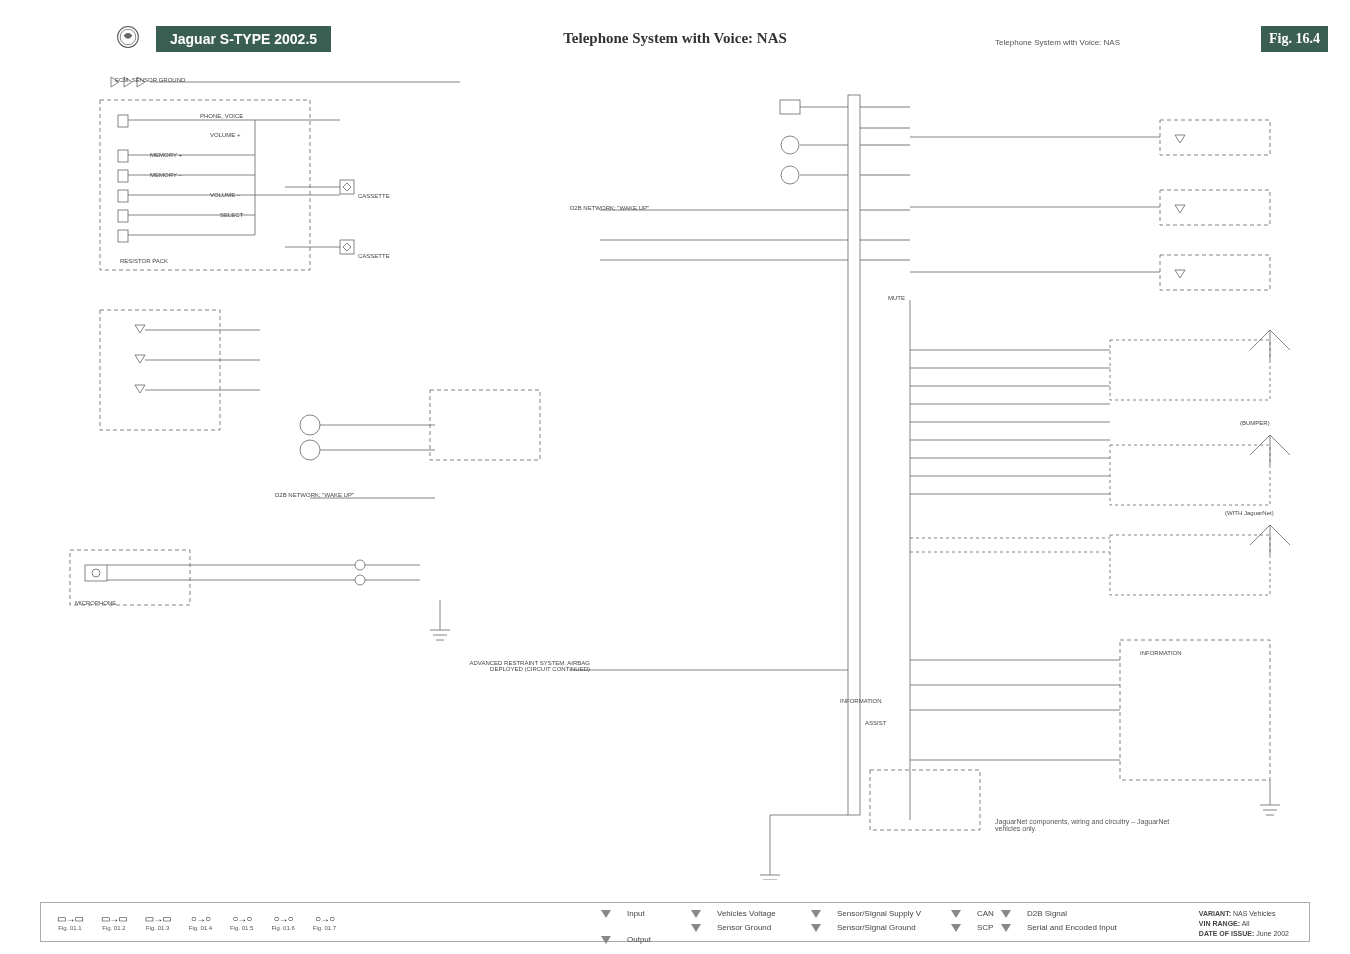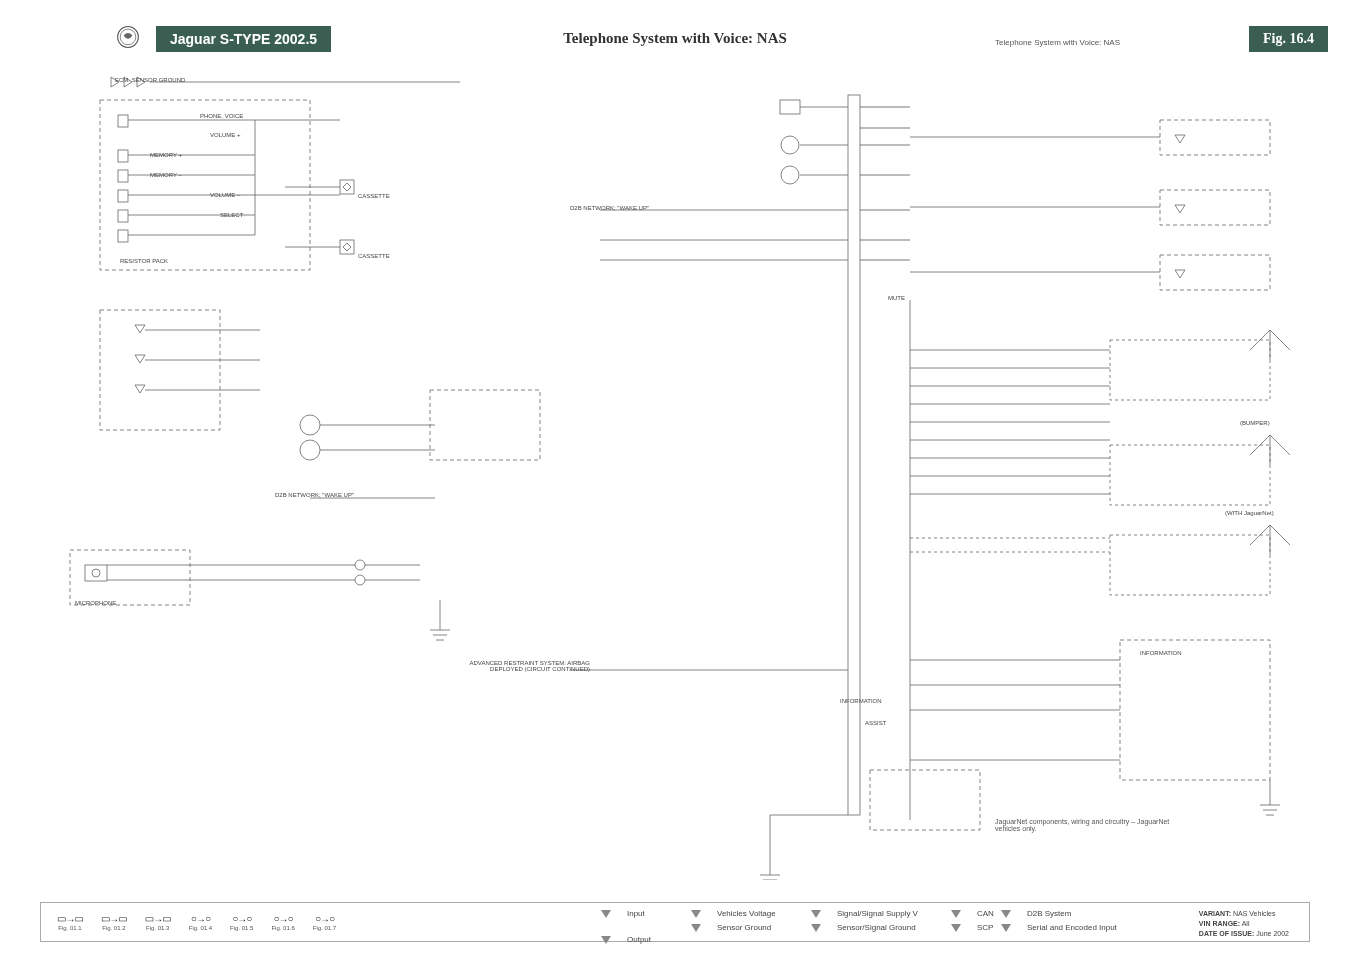--- a/index.html
+++ b/index.html
@@ -2,21 +2,21 @@
 <html><head>
 <meta charset="utf-8">
 <style>
 *{box-sizing:border-box;margin:0;padding:0}
 body{font-family:Arial,Helvetica,sans-serif;background:#fff;color:#222;width:1350px;height:954px;position:relative;overflow:hidden;font-size:10px}
 .header{position:absolute;top:14px;left:0;right:0;height:30px;display:flex;align-items:center}
 .logo{position:absolute;left:115px;top:10px;width:26px;height:26px}
 .model-badge{position:absolute;left:156px;top:12px;background:#3a5f52;color:#fff;padding:5px 14px;font-size:14px;font-weight:bold;font-family:Liberation Sans, sans-serif}
 .main-title{position:absolute;left:0;right:0;top:16px;text-align:center;font-size:15px;font-weight:bold;font-family:'Book Antiqua',Palatino,serif;color:#333}
 .sub-title{position:absolute;right:230px;top:24px;font-size:8px;color:#555}
-.fig-badge{position:absolute;right:22px;top:12px;background:#3a5f52;color:#fff;padding:5px 14px;font-size:14px;font-weight:bold;font-family:'Book Antiqua',Palatino,serif}
+.fig-badge{position:absolute;right:22px;top:12px;background:#3a5f52;color:#fff;padding:5px 8px;font-size:14px;font-weight:bold;font-family:'Book Antiqua',Palatino,serif}
 .diagram{position:absolute;top:60px;left:40px;right:40px;bottom:70px}
 .lbl{position:absolute;font-size:6px;color:#444;white-space:nowrap}
 .note{position:absolute;font-size:7px;color:#555}
 .footer{position:absolute;bottom:12px;left:40px;right:40px;height:40px;border:1px solid #aaa;display:flex;align-items:center}
 .fig-ref{display:inline-block;margin:0 8px;text-align:center}
 .fig-ref .shape{font-size:10px;letter-spacing:-1px}
 .fig-ref .cap{font-size:6px;color:#555;display:block;margin-top:1px}
 .legend{position:absolute;font-size:8px;color:#444;display:flex;align-items:center;gap:16px}
 .tri{display:inline-block;width:0;height:0;border-left:5px solid transparent;border-right:5px solid transparent;border-top:8px solid #888}
 .meta{position:absolute;right:20px;top:6px;font-size:7px;color:#444;text-align:left;line-height:1.4}
@@ -231,37 +231,37 @@
   <div class="legend" style="left:650px;top:6px">
       <span class="tri"></span>
       <span>Vehicles Voltage</span>
     </div>
   <div class="legend" style="left:650px;top:20px">
       <span class="tri"></span>
       <span>Sensor Ground</span>
     </div>
   <div class="legend" style="left:770px;top:6px">
       <span class="tri"></span>
-      <span>Signal/Signal Supply V</span>
+      <span>Sensor/Signal Supply V</span>
     </div>
   <div class="legend" style="left:770px;top:20px">
       <span class="tri"></span>
       <span>Sensor/Signal Ground</span>
     </div>
   <div class="legend" style="left:910px;top:6px">
       <span class="tri"></span>
       <span>CAN</span>
     </div>
   <div class="legend" style="left:910px;top:20px">
       <span class="tri"></span>
       <span>SCP</span>
     </div>
   <div class="legend" style="left:960px;top:6px">
       <span class="tri"></span>
-      <span>D2B System</span>
+      <span>D2B Signal</span>
     </div>
   <div class="legend" style="left:960px;top:20px">
       <span class="tri"></span>
       <span>Serial and Encoded Input</span>
     </div>
   <div class="meta">
     <div><b>VARIANT:</b> <span>NAS Vehicles</span></div>
     <div><b>VIN RANGE:</b> <span>All</span></div>
     <div><b>DATE OF ISSUE:</b> <span>June 2002</span></div>
   </div>

